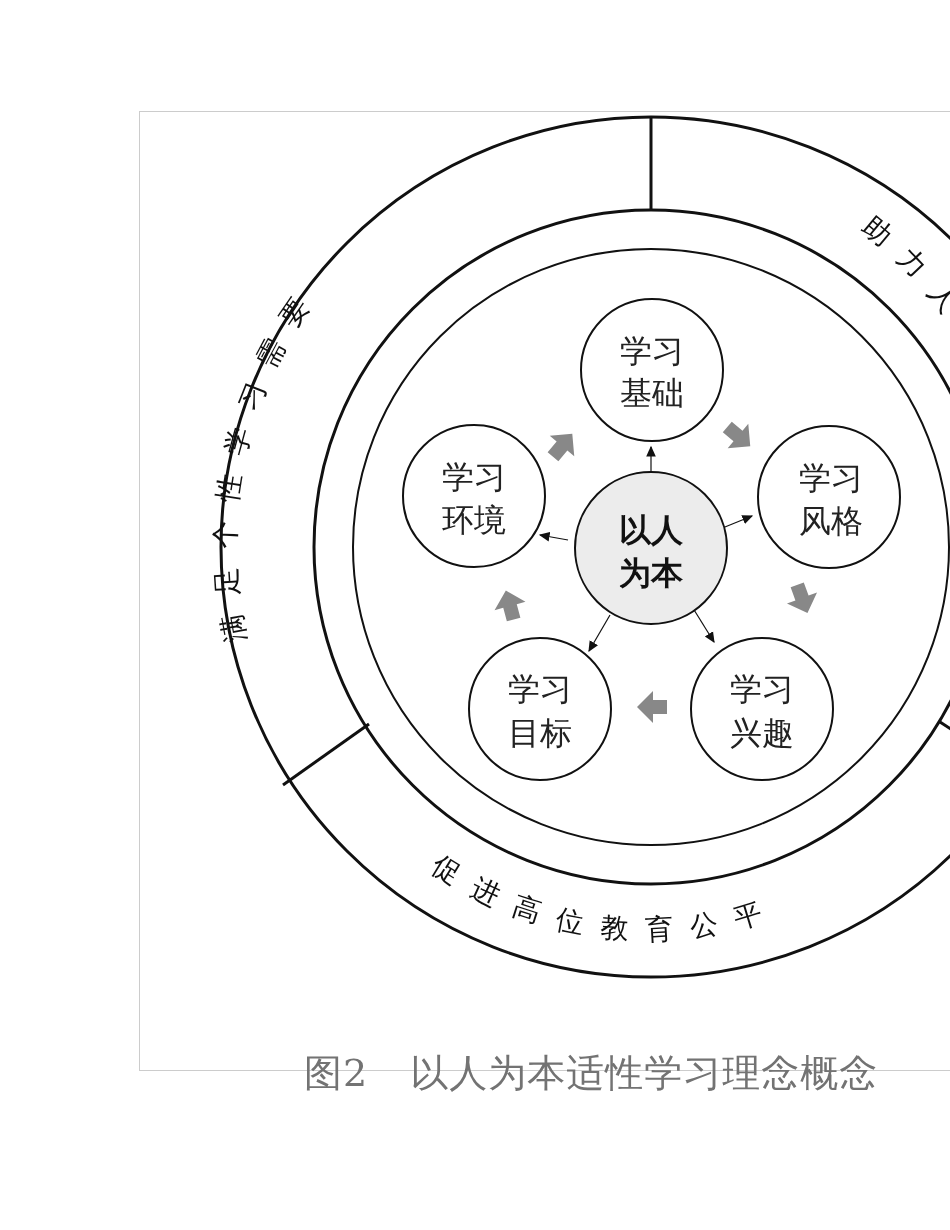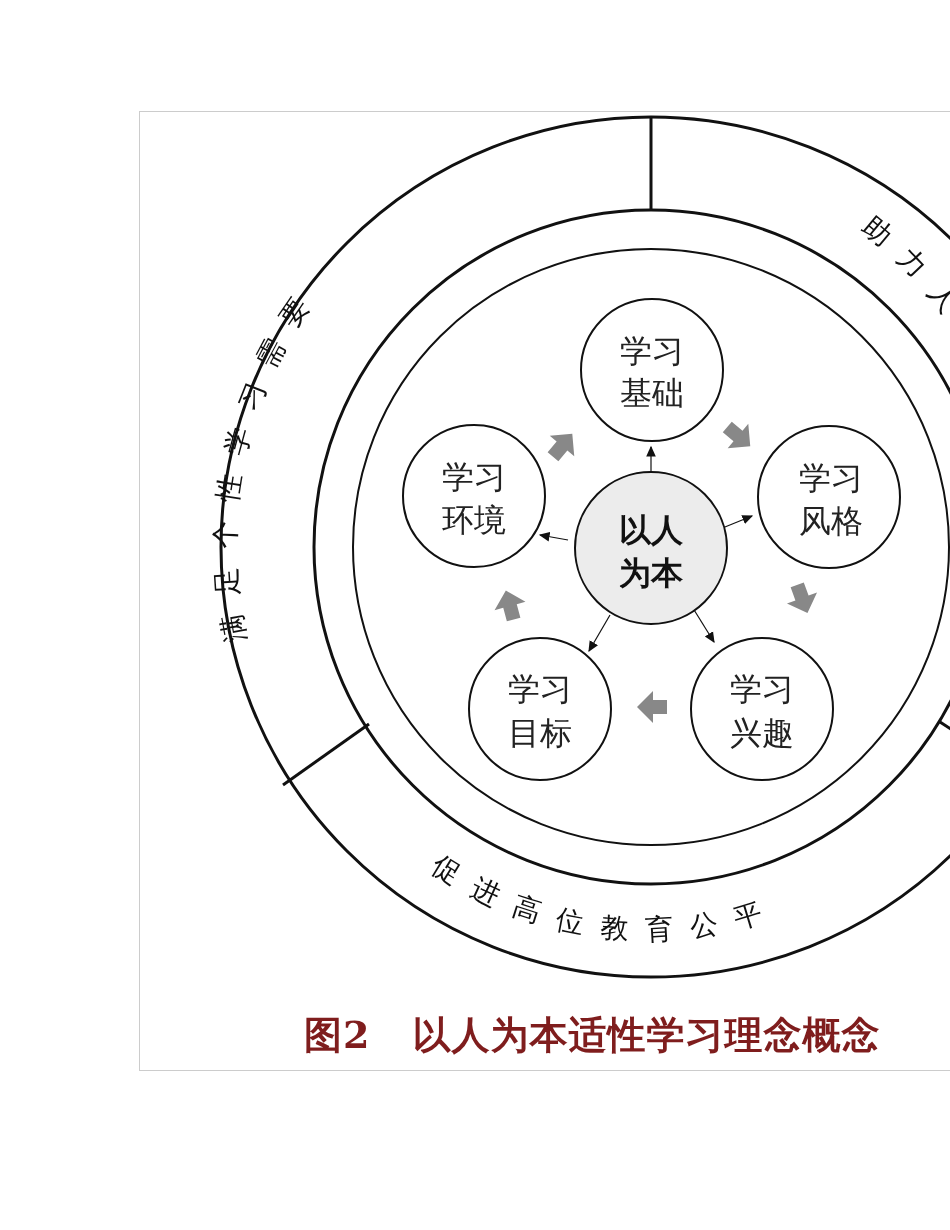--- a/index.html
+++ b/index.html
@@ -1,22 +1,22 @@
 <!DOCTYPE html>
 <html><head>
   <meta charset="utf-8">
   <style>
     html, body { margin: 0; padding: 0; background: #ffffff; }
     body { width: 950px; height: 1230px; position: relative; overflow: hidden;
            font-family: "DejaVu Sans", "Liberation Sans", sans-serif; }
     .frame { position: absolute; left: 139px; top: 111px; width: 830px; height: 960px;
              border: 1px solid #cccccc; box-sizing: border-box; background: #fff; overflow: hidden; }
     svg { position: absolute; left: 0; top: 0; }
-    .caption { position: absolute; left: 304px; top: 1010px; white-space: nowrap;
-               font-size: 38px; color: #7f1d1d; letter-spacing: 1px; font-family: "DejaVu Sans", sans-serif; font-weight: bold; }
+    .caption { position: absolute; left: 304px; top: 1048px; white-space: nowrap;
+               font-size: 38px; color: #737373; letter-spacing: 1px; font-family: "DejaVu Sans", sans-serif; }
     .caption .num { font-family: "DejaVu Serif", serif; margin-right: 42px; }
     .node-text { font-family: "DejaVu Sans", sans-serif; }
   </style>
 </head>
 <body>
 
 <div class="frame"></div>
 
 <svg width="950" height="1230" viewBox="0 0 950 1230">
   <defs>

